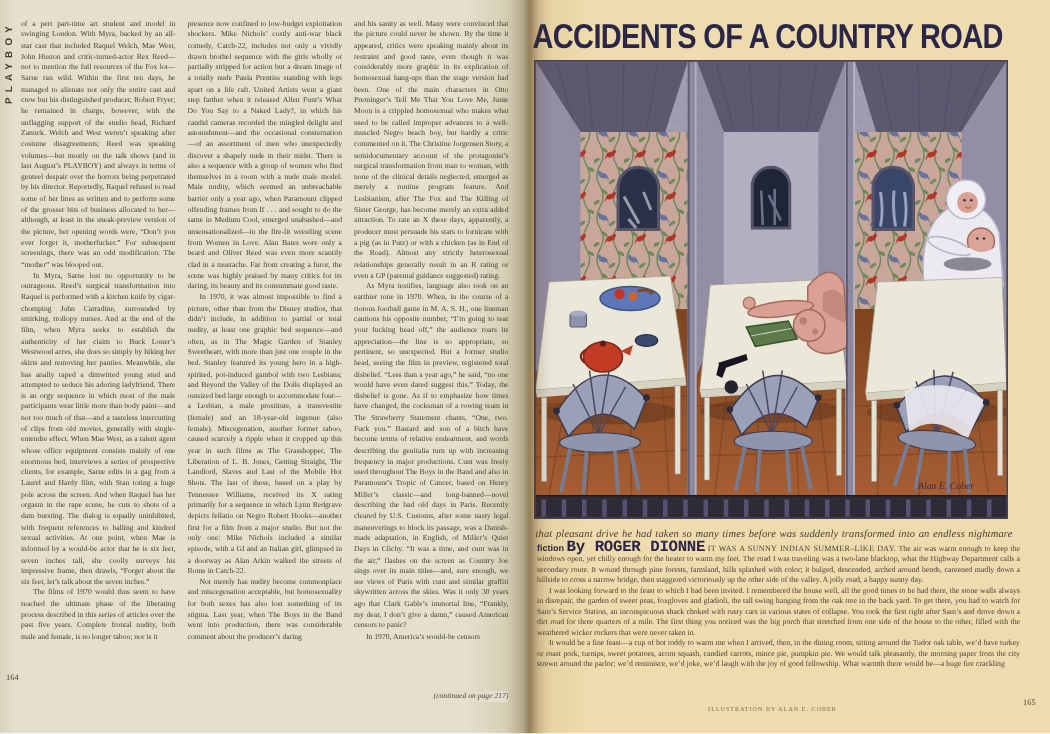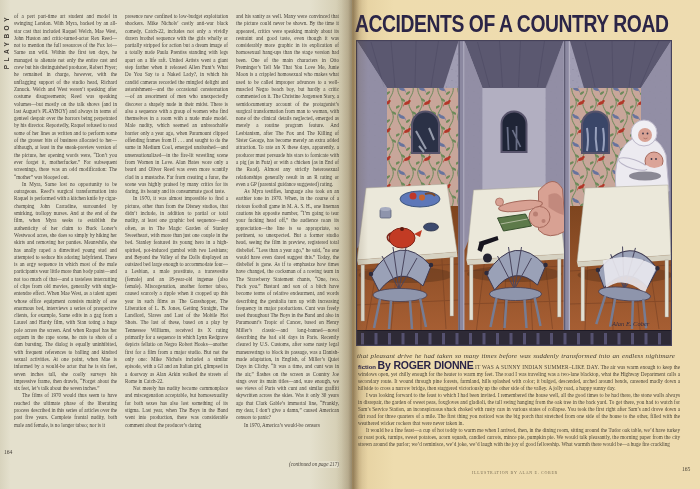--- a/index.html
+++ b/index.html
@@ -31,21 +31,21 @@
     font-family:"Liberation Sans",sans-serif; font-weight:700; font-size:23px; letter-spacing:-0.5px;
     color:#2b2547; transform:scaleX(.84); transform-origin:0 50%; }
   .rp-art { position:absolute; left:4px; top:40px; width:316px; height:306px; }
   .rp-caption { position:absolute; left:5px; top:352px; width:318px; font-style:italic; font-size:7px;
     color:#463f33; text-align:justify; text-align-last:justify; white-space:nowrap; letter-spacing:.1px; }
   .rp-body { position:absolute; left:6px; top:362px; width:322px; font-size:5.2px; line-height:7px;
     text-align:justify; color:#4a4336; }
   .rp-body p { margin:0; }
   .rp-body p + p { text-indent:8px; }
   .kicker { font-family:"Liberation Sans",sans-serif; font-weight:700; font-size:6px; color:#2b2547; }
-  .byline { font-family:Liberation Sans, sans-serif; font-weight:700; font-size:10.5px; letter-spacing:-0.2px;
+  .byline { font-family:Liberation Mono, monospace; font-weight:700; font-size:10.5px; letter-spacing:-0.2px;
     color:#2b2547; }
   .leadcaps { font-size:5.4px; letter-spacing:.2px; }
   .rp-credit { position:absolute; left:4px; top:470px; width:318px; text-align:center;
     font-size:4px; letter-spacing:.7px; color:#7a6e55; }
   .folio-right { position:absolute; left:330px; top:466px; font-size:5.6px; color:#4a4336; }
 </style>
 </head>
 <body>
 
 <div id="spread">

